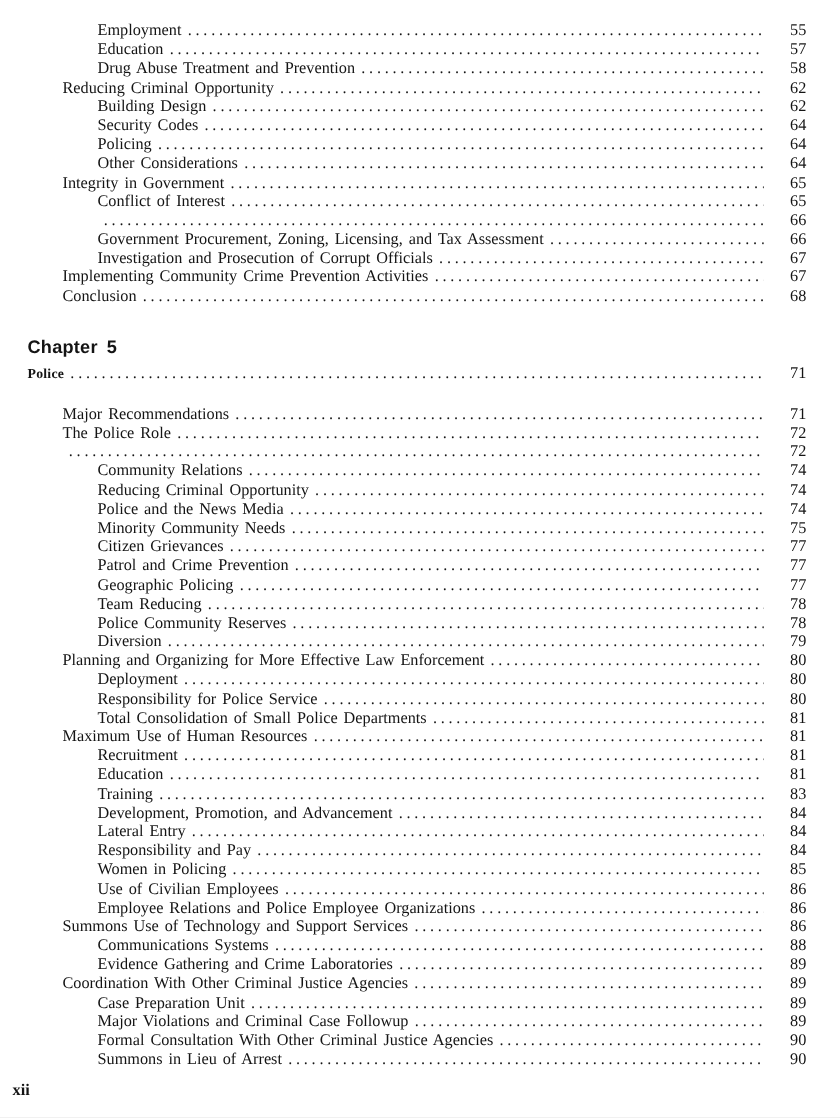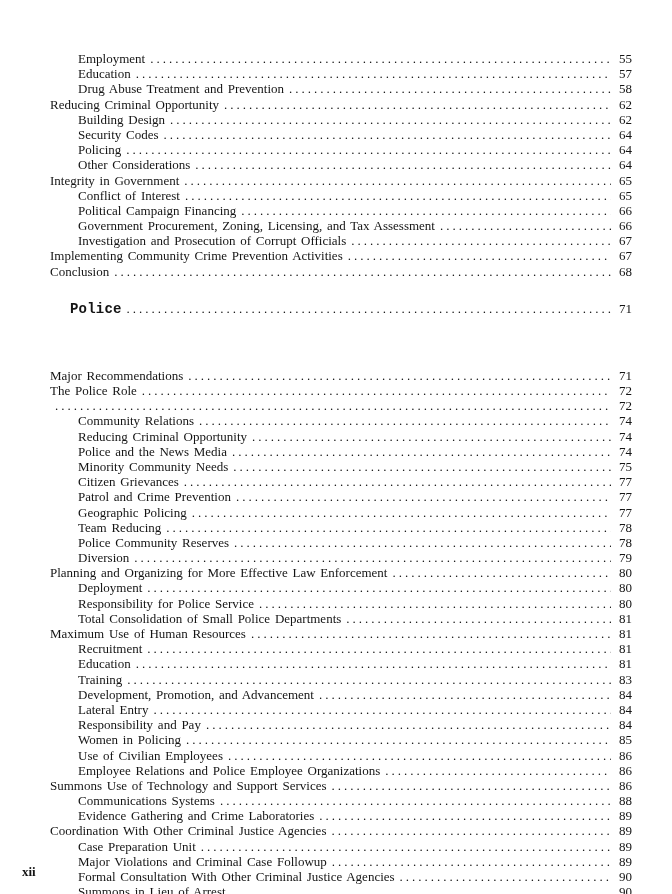--- a/index.html
+++ b/index.html
@@ -41,22 +41,21 @@
     padding-left: 5px;
   }
   .leader::before {
     content: "..........................................................................................................................................................";
     letter-spacing: 3px;
     color: #141414;
   }
   .pagenum {
     flex: 0 0 26px;
     margin-left: 8px;
-    text-align: left;
-    margin-top: 35px;
+    text-align: right;
   }
   .chapter-block {
     margin-top: 22px;
     margin-bottom: 16px;
   }
   .chapter-label {
     padding-left: 22px;
     font-family: "Liberation Sans", sans-serif;
     font-weight: 700;
     font-size: 14.5px;
@@ -65,29 +64,28 @@
     letter-spacing: 0.2px;
   }
   .chapter-row {
     display: flex;
     align-items: baseline;
     line-height: 16px;
     padding-left: 22px;
     white-space: nowrap;
   }
   .chapter-row .title {
-    font-family: Liberation Mono, monospace;
+    font-family: Liberation Serif, serif;
     font-weight: 700;
-    font-size: 14px;
+    font-size: 11px;
     letter-spacing: 0.2px;
-    margin-left: 48px;
   }
   .page-footer {
     position: absolute;
-    left: 22px;
+    left: 10px;
     top: 864px;
     font-family: "Liberation Serif", serif;
     font-size: 13px;
     font-weight: 700;
   }
 </style>
 </head>
 <body>
 
 <div class="page">
@@ -137,21 +135,20 @@
           <span class="title">Integrity in Government</span>
           <span class="leader"></span>
           <span class="pagenum">65</span>
         </div>
         <div class="row lvl2">
           <span class="title">Conflict of Interest</span>
           <span class="leader"></span>
           <span class="pagenum">65</span>
         </div>
         <div class="row lvl2">
-          <span class="title">Political Campaign Financing</span>
           <span class="leader"></span>
           <span class="pagenum">66</span>
         </div>
         <div class="row lvl2">
           <span class="title">Government Procurement, Zoning, Licensing, and Tax Assessment</span>
           <span class="leader"></span>
           <span class="pagenum">66</span>
         </div>
         <div class="row lvl2">
           <span class="title">Investigation and Prosecution of Corrupt Officials</span>
@@ -164,20 +161,21 @@
           <span class="pagenum">67</span>
         </div>
         <div class="row lvl1">
           <span class="title">Conclusion</span>
           <span class="leader"></span>
           <span class="pagenum">68</span>
         </div>
       </section>
       <section class="toc-section">
         <div class="chapter-block">
+          <div class="chapter-label">Chapter 5</div>
           <div class="chapter-row">
             <span class="title">Police</span>
             <span class="leader"></span>
             <span class="pagenum">71</span>
           </div>
         </div>
         <div class="row lvl1">
           <span class="title">Major Recommendations</span>
           <span class="leader"></span>
           <span class="pagenum">71</span>

